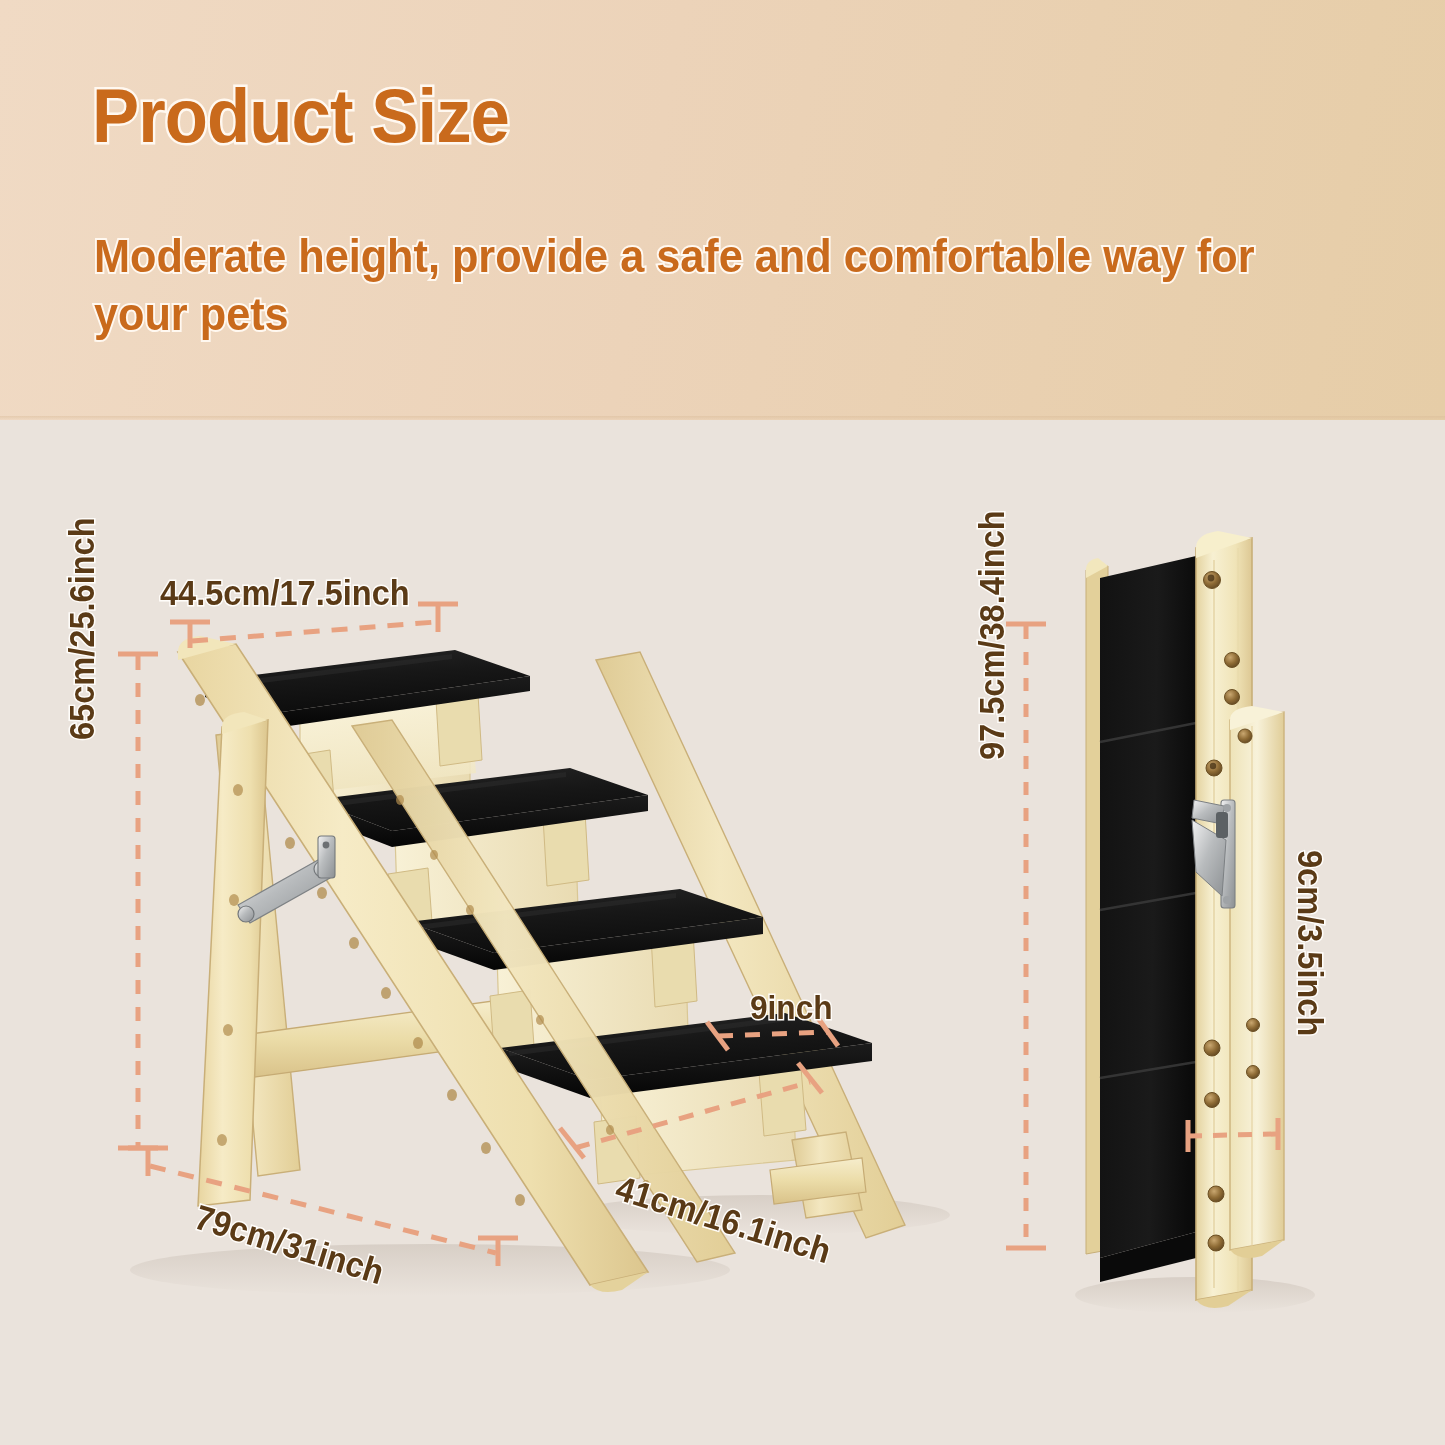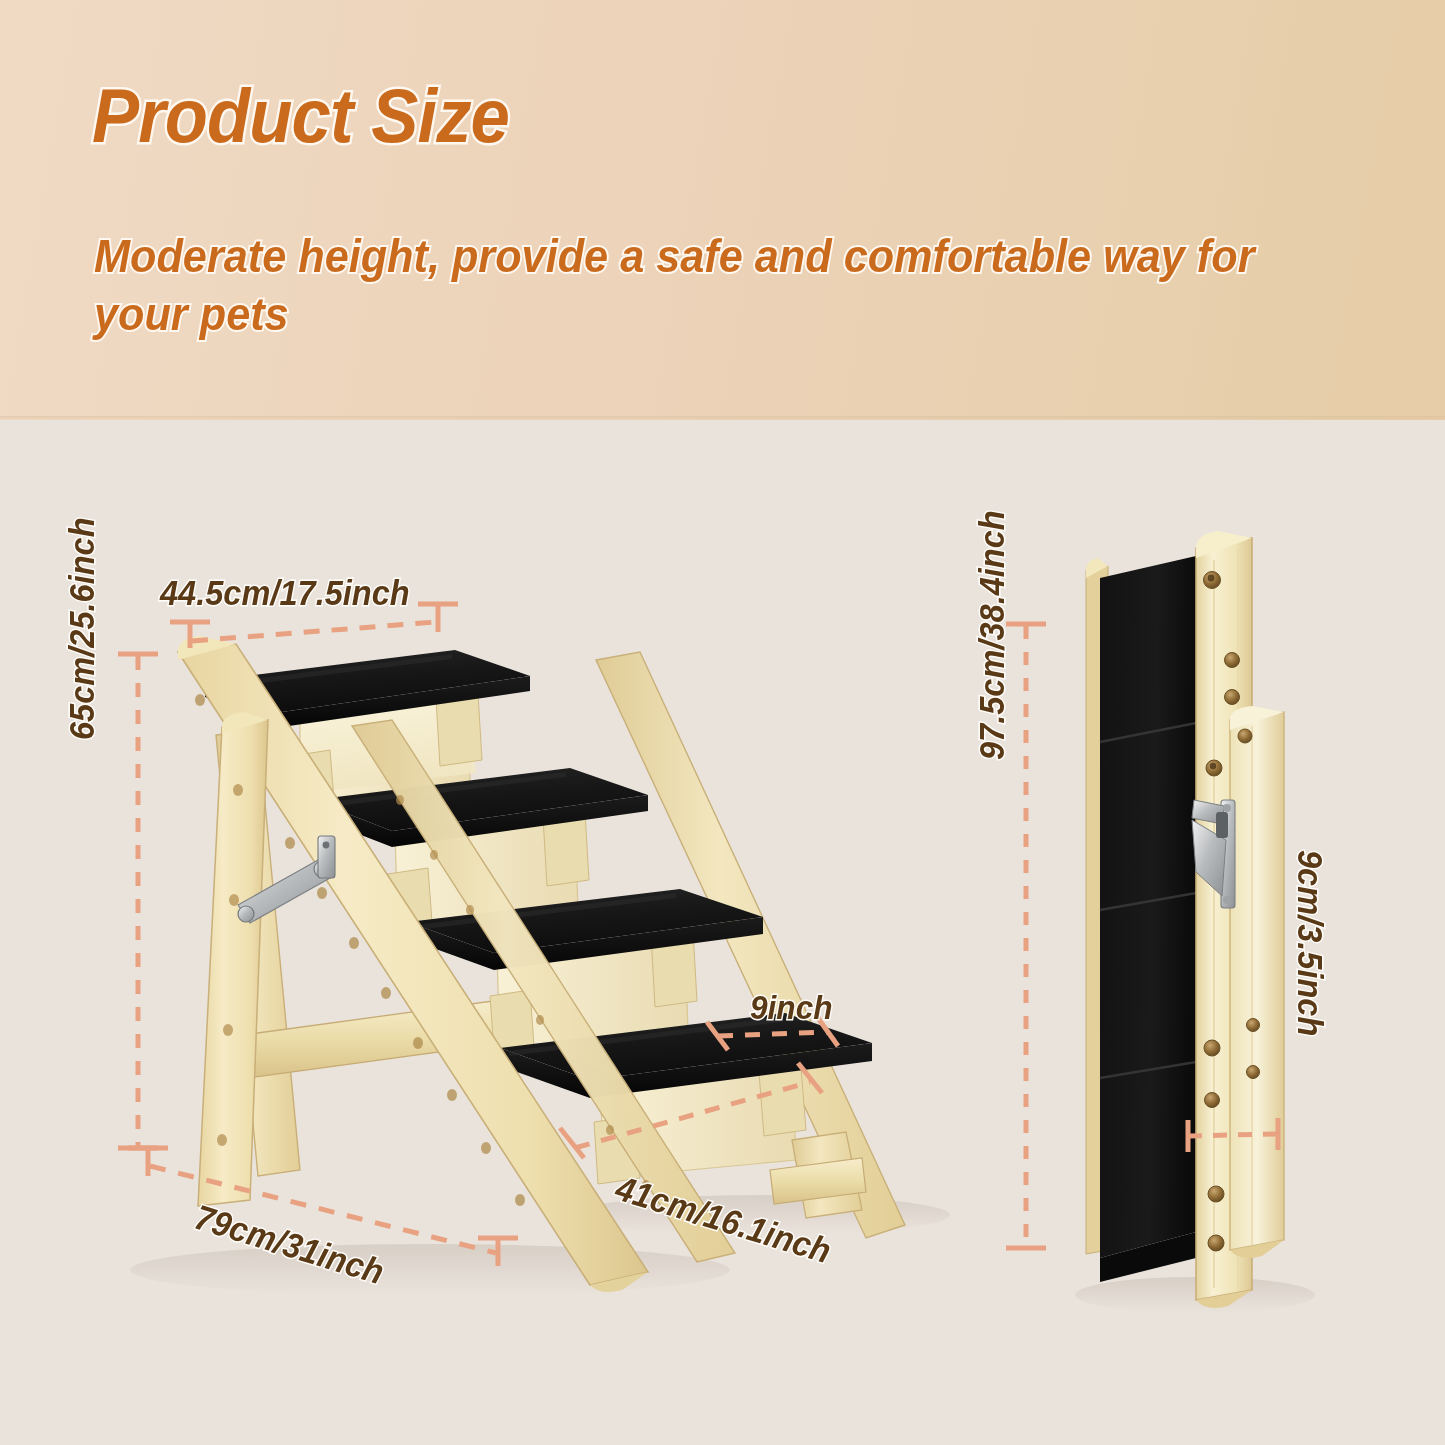--- a/index.html
+++ b/index.html
@@ -2,21 +2,21 @@
 <html><head>
 <meta charset="utf-8">
 <style>
   html,body{margin:0;padding:0;}
   body{
     width:1445px;height:1445px;
     font-family:"Liberation Sans", sans-serif;
     background:#EAE3DC;
     overflow:hidden;
   }
-  #page{position:relative;width:1445px;height:1445px;overflow:hidden;font-style:italic;}
+  #page{position:relative;width:1445px;height:1445px;overflow:hidden;}
 
   
   .header-band{
     position:absolute;left:0;top:0;width:1445px;height:420px;
     background:linear-gradient(100deg,#F0DAC4 0%,#ECD3B9 45%,#E6CDA7 100%);
   }
   .header-band:after{
     content:"";position:absolute;left:0;bottom:0;width:100%;height:4px;
     background:linear-gradient(to bottom,rgba(215,185,150,.45),rgba(234,227,220,0));
   }

